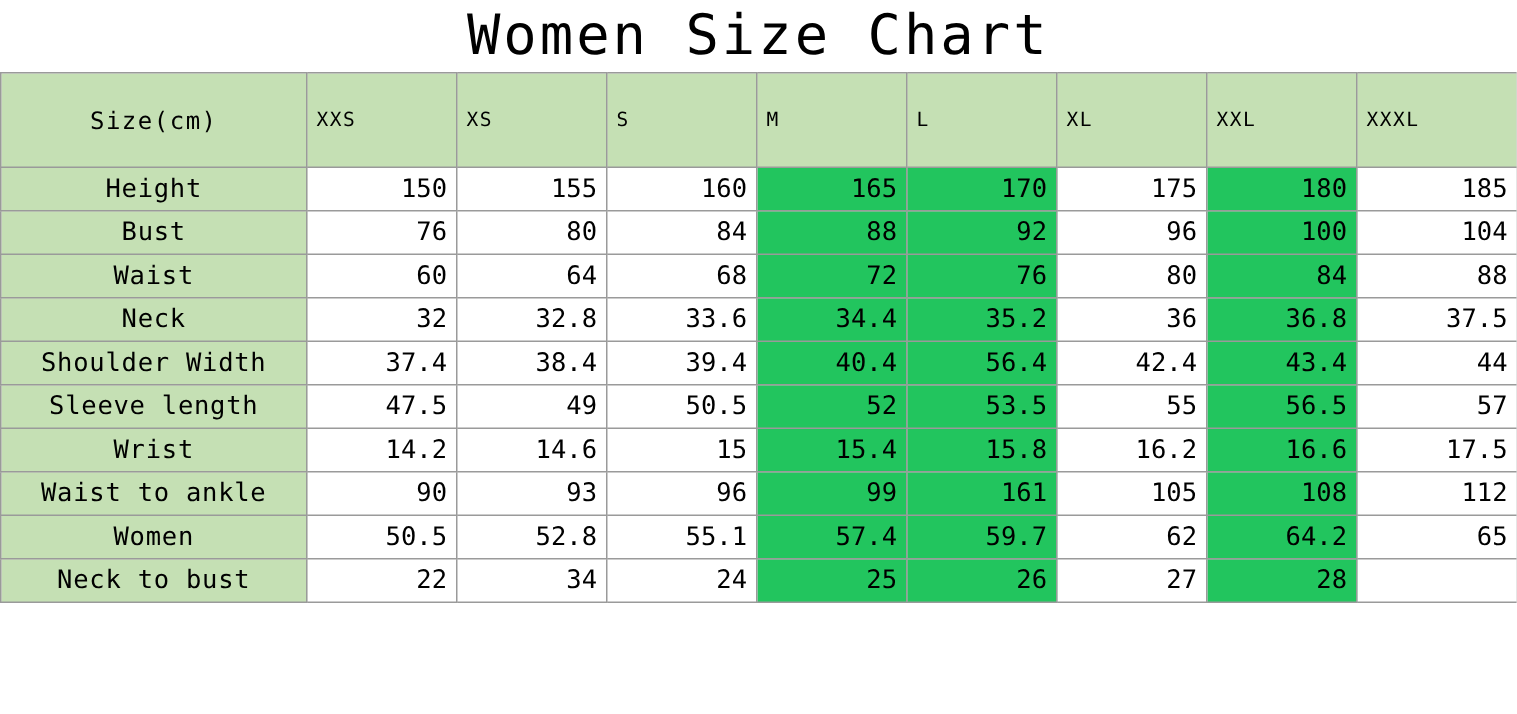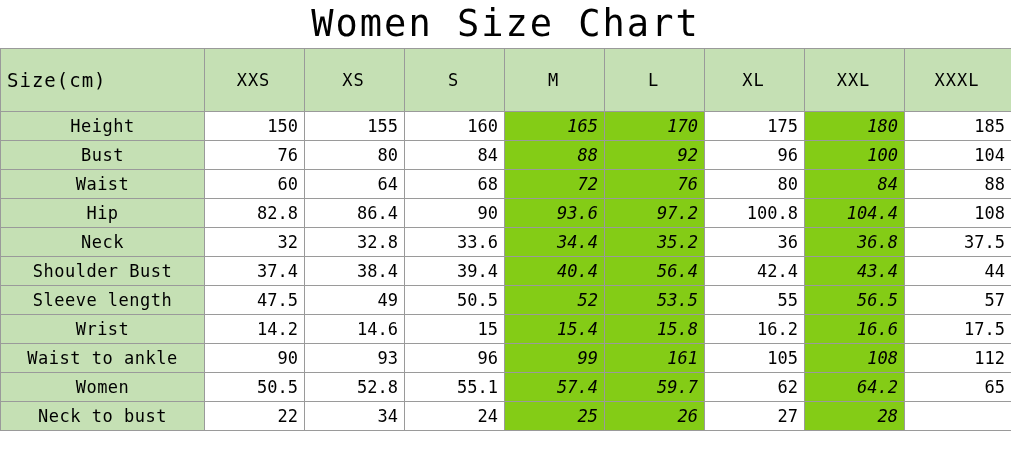--- a/index.html
+++ b/index.html
@@ -44,47 +44,46 @@
     font-family: "DejaVu Sans Mono", monospace;
   }
   
   thead th {
     background: #c5e0b4;
     height: 62px;
     vertical-align: middle;
     letter-spacing: 1px;
   }
   thead th.label-head {
+    text-align: center;
+    font-size: 16px;
+  }
+  thead th.size-head {
     text-align: left;
-    font-size: 19px;
-  }
-  thead th.size-head {
-    text-align: center;
-    font-size: 17px;
+    font-size: 13px;
     padding-right: 8px;
   }
   
   tbody td {
     height: 28px;
     line-height: 28px;
   }
   td.row-label {
     background: #c5e0b4;
     text-align: center;
     padding-left: 4px;
     letter-spacing: 0.5px;
   }
   td.val {
     text-align: right;
     padding-right: 8px;
     background: #ffffff;
   }
   td.val.shade {
-    background: #84cc16;
-    font-style: italic;
+    background: #22c55e;
   }
   
   col.c-label { width: 204px; }
   col.c-size  { width: 100px; }
   col.c-size-last { width: 107px; }
 </style>
 </head>
 <body>
 
 <div class="page">
@@ -144,43 +143,32 @@
           <td class="val">60</td>
           <td class="val">64</td>
           <td class="val">68</td>
           <td class="val shade">72</td>
           <td class="val shade">76</td>
           <td class="val">80</td>
           <td class="val shade">84</td>
           <td class="val">88</td>
         </tr>
         <tr>
-          <td class="row-label">Hip</td>
-          <td class="val">82.8</td>
-          <td class="val">86.4</td>
-          <td class="val">90</td>
-          <td class="val shade">93.6</td>
-          <td class="val shade">97.2</td>
-          <td class="val">100.8</td>
-          <td class="val shade">104.4</td>
-          <td class="val">108</td>
-        </tr>
-        <tr>
           <td class="row-label">Neck</td>
           <td class="val">32</td>
           <td class="val">32.8</td>
           <td class="val">33.6</td>
           <td class="val shade">34.4</td>
           <td class="val shade">35.2</td>
           <td class="val">36</td>
           <td class="val shade">36.8</td>
           <td class="val">37.5</td>
         </tr>
         <tr>
-          <td class="row-label">Shoulder Bust</td>
+          <td class="row-label">Shoulder Width</td>
           <td class="val">37.4</td>
           <td class="val">38.4</td>
           <td class="val">39.4</td>
           <td class="val shade">40.4</td>
           <td class="val shade">56.4</td>
           <td class="val">42.4</td>
           <td class="val shade">43.4</td>
           <td class="val">44</td>
         </tr>
         <tr>

